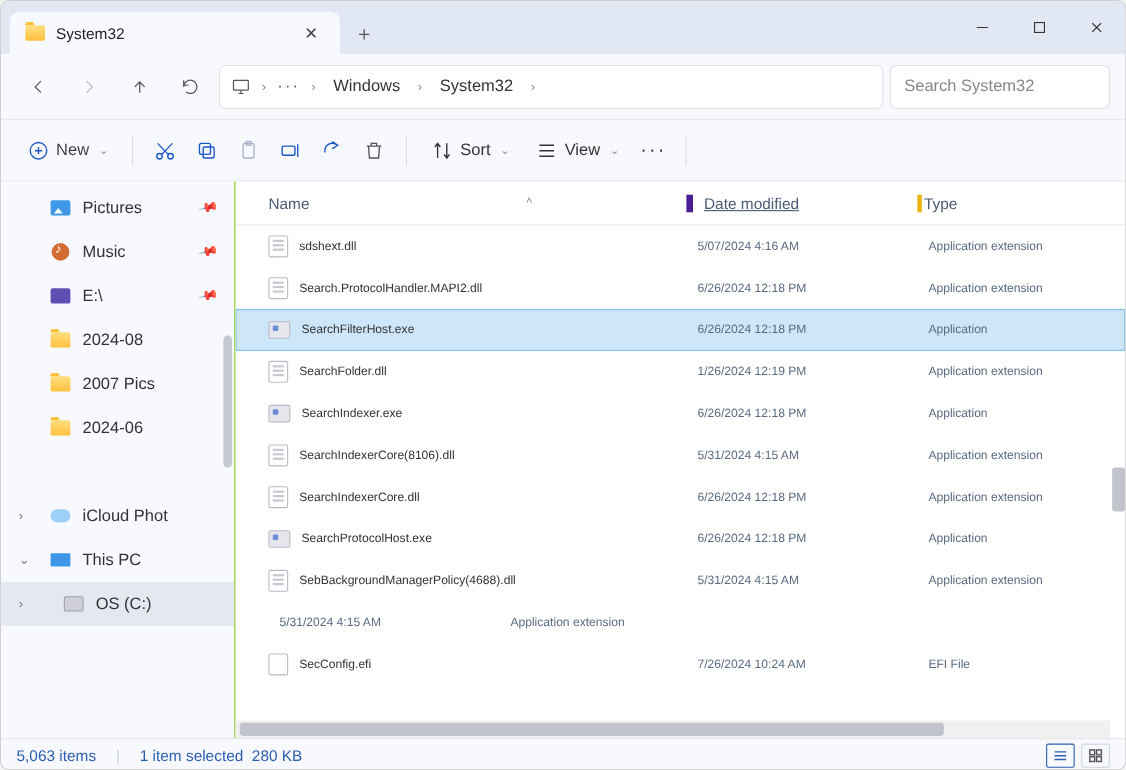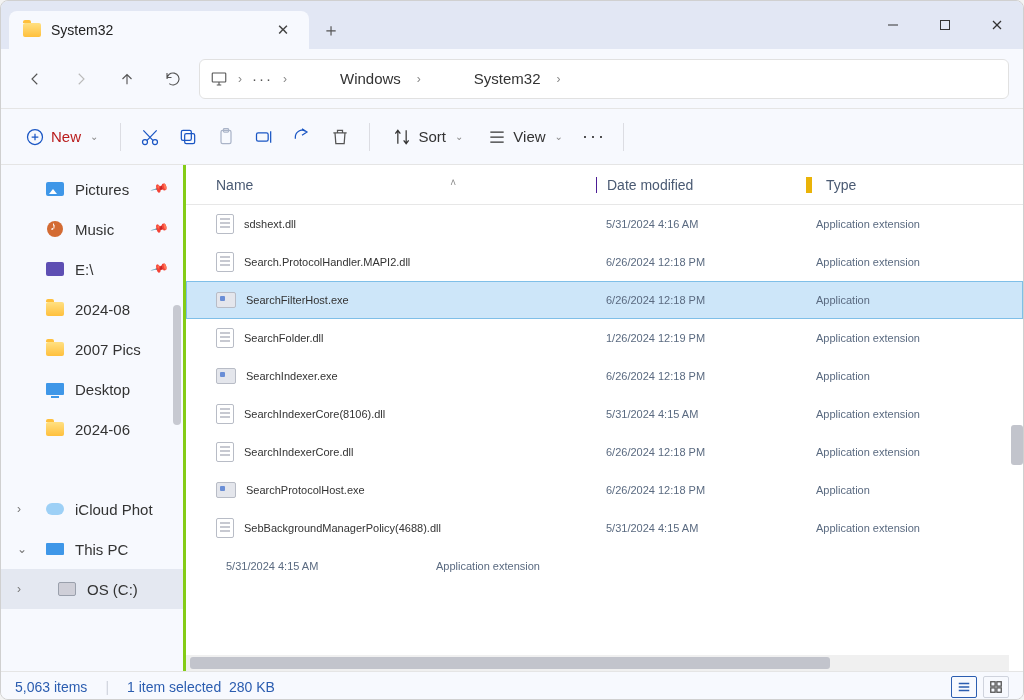--- a/index.html
+++ b/index.html
@@ -18,37 +18,37 @@
   .wincontrols > div { width: 52px; display:flex; align-items:center; justify-content:center; color:#333; font-size:14px; }
   .wincontrols svg { width: 12px; height: 12px; }
 
   
   .navbar { height: 60px; background: #f7f9fe; display: flex; align-items: center; padding: 0 14px; gap: 6px; border-bottom: 1px solid #e5e5e5; }
   .navbtn { width: 40px; height: 40px; border-radius: 6px; display:flex; align-items:center; justify-content:center; color:#555; }
   .navbtn.dim { color:#bbb; }
   .navbtn svg { width: 18px; height: 18px; stroke: currentColor; fill: none; stroke-width: 1.5; }
   .addressbar { flex: 1; height: 40px; background: #fff; border: 1px solid #e1e1e1; border-radius: 6px; display: flex; align-items: center; padding: 0 10px; gap: 8px; color:#333; font-size:15px; }
   .crumb-sep { color:#888; font-size:12px; padding: 0 2px; }
-  .crumb-item { padding: 4px 6px; border-radius:4px;margin-left:37px; }
+  .crumb-item { padding: 4px 6px; border-radius:4px; }
   .searchbox { width: 200px; height: 40px; background:#fff; border:1px solid #e1e1e1; border-radius:6px; display:flex; align-items:center; padding:0 12px; color:#888; font-size:15px; }
 
   
   .toolbar { height: 56px; background:#f7f9fe; border-bottom:1px solid #e5e5e5; display:flex; align-items:center; padding:0 14px; gap:4px; }
   .tbbtn { height:36px; padding:0 10px; border-radius:6px; display:flex; align-items:center; gap:6px; color:#1a56c4; font-size:15px; }
   .tbicon { width:34px; height:34px; border-radius:4px; display:flex; align-items:center; justify-content:center; color:#1a56c4; }
   .tbicon.dim { color:#aab4c8; }
   .tbicon svg, .tbbtn svg { width:20px; height:20px; stroke:currentColor; fill:none; stroke-width:1.5; }
   .vsep { width:1px; height:28px; background:#dcdde3; margin:0 8px; }
   .carrot { font-size:10px; color:#888; margin-left:3px; }
-  .blackish { color:#b91c1c; }
+  .blackish { color:#404040; }
   .spacer { flex:1; }
 
   
   .body { display:flex; height: calc(700px - 48px - 60px - 56px - 30px); background:#fff; }
-  .sidebar { width: 185px; background:#f7f9fe; border-right:3px solid #84cc16; position:relative; overflow:hidden; font-size:15px; color:#333;padding-left:31px; }
+  .sidebar { width: 213px; background:#f7f9fe; border-right:1px solid #84cc16; position:relative; overflow:hidden; font-size:15px; color:#333;padding-left:31px; }
   .side-scroll { position:absolute; inset:0; padding: 4px 0 4px 0; }
   .side-item { height:40px; display:flex; align-items:center; gap:10px; padding-left:44px; position:relative; }
   .side-item.indent { padding-left: 56px; }
   .side-item.selected { background:#e4e8f1; }
   .side-item .ico { width:20px; height:16px; display:flex; align-items:center; justify-content:center; }
   .chev { position:absolute; left:16px; color:#777; font-size:12px; }
   .pin { position:absolute; right:16px; color:#9aa0ac; font-size:12px; transform: rotate(30deg); }
   .folder-ico-s { width:18px; height:14px; background:linear-gradient(#ffe083,#ffc03c); border-radius:2px; position:relative; }
   .folder-ico-s::before { content:""; position:absolute; top:-3px; left:0; width:8px; height:3px; background:#ffc03c; border-radius:2px 2px 0 0; }
   .pic-ico { width:18px; height:14px; background:#3f97e8; border-radius:2px; position:relative; }
@@ -60,22 +60,22 @@
   .desk-ico::after{content:""; position:absolute; bottom:-3px; left:5px; width:8px; height:2px; background:#3f97e8;}
   .cloud-ico{ width:18px; height:12px; background:#9dd0f6; border-radius:6px;}
   .pc-ico{ width:18px; height:12px; background:#3f97e8; border-radius:1px;}
   .os-ico{ width:18px; height:14px; background:#cfcfd8; border:1px solid #9aa0ac; border-radius:2px; position:relative;}
   .side-scrollbar { position:absolute; right:2px; top:140px; width:8px; height:120px; background:#c7c9d1; border-radius:4px; }
   .side-gap { height: 40px; }
 
   .filepane { flex:1; position:relative; overflow:hidden; }
   .cols { height:40px; border-bottom:1px solid #e7e7e7; display:flex; align-items:center; font-size:14px; color:#4a5a73; padding-left:30px; }
   .col-name { width: 380px; display:flex; align-items:flex-start; gap:6px;}
-  .col-date { width: 210px; border-left:1px solid #4c1d95; padding-left:10px;}
-  .col-type { flex:1; border-left:6px solid #eab308; padding-left:14px;}
+  .col-date { width: 210px; border-left:6px solid #4c1d95; padding-left:10px;text-decoration:underline;}
+  .col-type { flex:1; border-left:4px solid #eab308; padding-left:2px;}
   .sort-arr { font-size:10px; color:#888; margin-left:auto; margin-right:140px;}
   .rows { position:absolute; top:40px; left:0; right:0; bottom:18px; overflow:hidden; }
   .row { height:38px; display:flex; align-items:center; padding-left:30px; font-size:11px; color:#333; }
   .row.selected { background:#cde6f9; outline:1px solid #7fbfe8; outline-offset:-1px; }
   .r-name { width:380px; display:flex; align-items:center; gap:10px; }
   .r-date { width:210px; color:#5a6a80; padding-left:10px; }
   .r-type { flex:1; color:#5a6a80; padding-left:10px; }
   .file-ico { width:18px; height:20px; border:1px solid #b8bcc6; border-radius:2px; background:#fff; position:relative;}
   .file-ico::after{content:""; position:absolute; top:3px; left:3px; width:10px; height:2px; background:#c7c9d1; box-shadow:0 4px 0 #c7c9d1, 0 8px 0 #c7c9d1;}
   .exe-ico { width:20px; height:16px; background:#e4e6ec; border:1px solid #b8bcc6; border-radius:2px; position:relative;}
@@ -149,20 +149,23 @@
         <path d="M9 20h6M12 16v4"></path>
       </svg>
     <span class="crumb-sep">›</span>
     <span style="letter-spacing:2px;color:#555">···</span>
     <span class="crumb-sep">›</span>
     <span class="crumb-item">Windows</span>
     <span class="crumb-sep">›</span>
     <span class="crumb-item">System32</span>
     <span class="crumb-sep">›</span>
   </div>
+  <div class="searchbox">
+    <span>Search System32</span>
+  </div>
 </div>
 
 <div class="toolbar">
   <div class="tbbtn">
     <svg viewBox="0 0 24 24">
         <circle cx="12" cy="12" r="9"></circle>
         <path d="M12 8v8M8 12h8"></path>
       </svg>
     <span class="blackish">New</span>
     <span class="carrot">⌄</span>
@@ -254,26 +257,20 @@
           <span>2024-08</span>
         </div>
         <div class="side-item">
           <span class="ico">
             <span class="folder-ico-s"></span>
           </span>
           <span>2007 Pics</span>
         </div>
         <div class="side-item">
           <span class="ico">
-            <span class="desk-ico"></span>
-          </span>
-          <span>Desktop</span>
-        </div>
-        <div class="side-item">
-          <span class="ico">
             <span class="folder-ico-s"></span>
           </span>
           <span>2024-06</span>
         </div>
         <div class="side-gap"></div>
         <div class="side-item">
           <span class="chev">›</span>
           <span class="ico">
             <span class="cloud-ico"></span>
           </span>
@@ -304,21 +301,21 @@
       </div>
       <div class="col-date">Date modified</div>
       <div class="col-type">Type</div>
     </div>
     <div class="rows" id="rows">
         <div class="row">
           <div class="r-name">
             <span class="file-ico"></span>
             <span>sdshext.dll</span>
           </div>
-          <div class="r-date">5/31/2024 4:16 AM</div>
+          <div class="r-date">5/07/2024 4:16 AM</div>
           <div class="r-type">Application extension</div>
         </div>
         <div class="row">
           <div class="r-name">
             <span class="file-ico"></span>
             <span>Search.ProtocolHandler.MAPI2.dll</span>
           </div>
           <div class="r-date">6/26/2024 12:18 PM</div>
           <div class="r-type">Application extension</div>
         </div>
@@ -374,20 +371,28 @@
           <div class="r-name">
             <span class="file-ico"></span>
             <span>SebBackgroundManagerPolicy(4688).dll</span>
           </div>
           <div class="r-date">5/31/2024 4:15 AM</div>
           <div class="r-type">Application extension</div>
         </div>
         <div class="row">
           <div class="r-date">5/31/2024 4:15 AM</div>
           <div class="r-type">Application extension</div>
+        </div>
+        <div class="row">
+          <div class="r-name">
+            <span class="efi-ico"></span>
+            <span>SecConfig.efi</span>
+          </div>
+          <div class="r-date">7/26/2024 10:24 AM</div>
+          <div class="r-type">EFI File</div>
         </div>
       </div>
     <div class="hscroll">
         <div class="hscroll-thumb"></div>
       </div>
     <div class="vscroll-small"></div>
   </div>
 </div>
 
 <div class="status">

